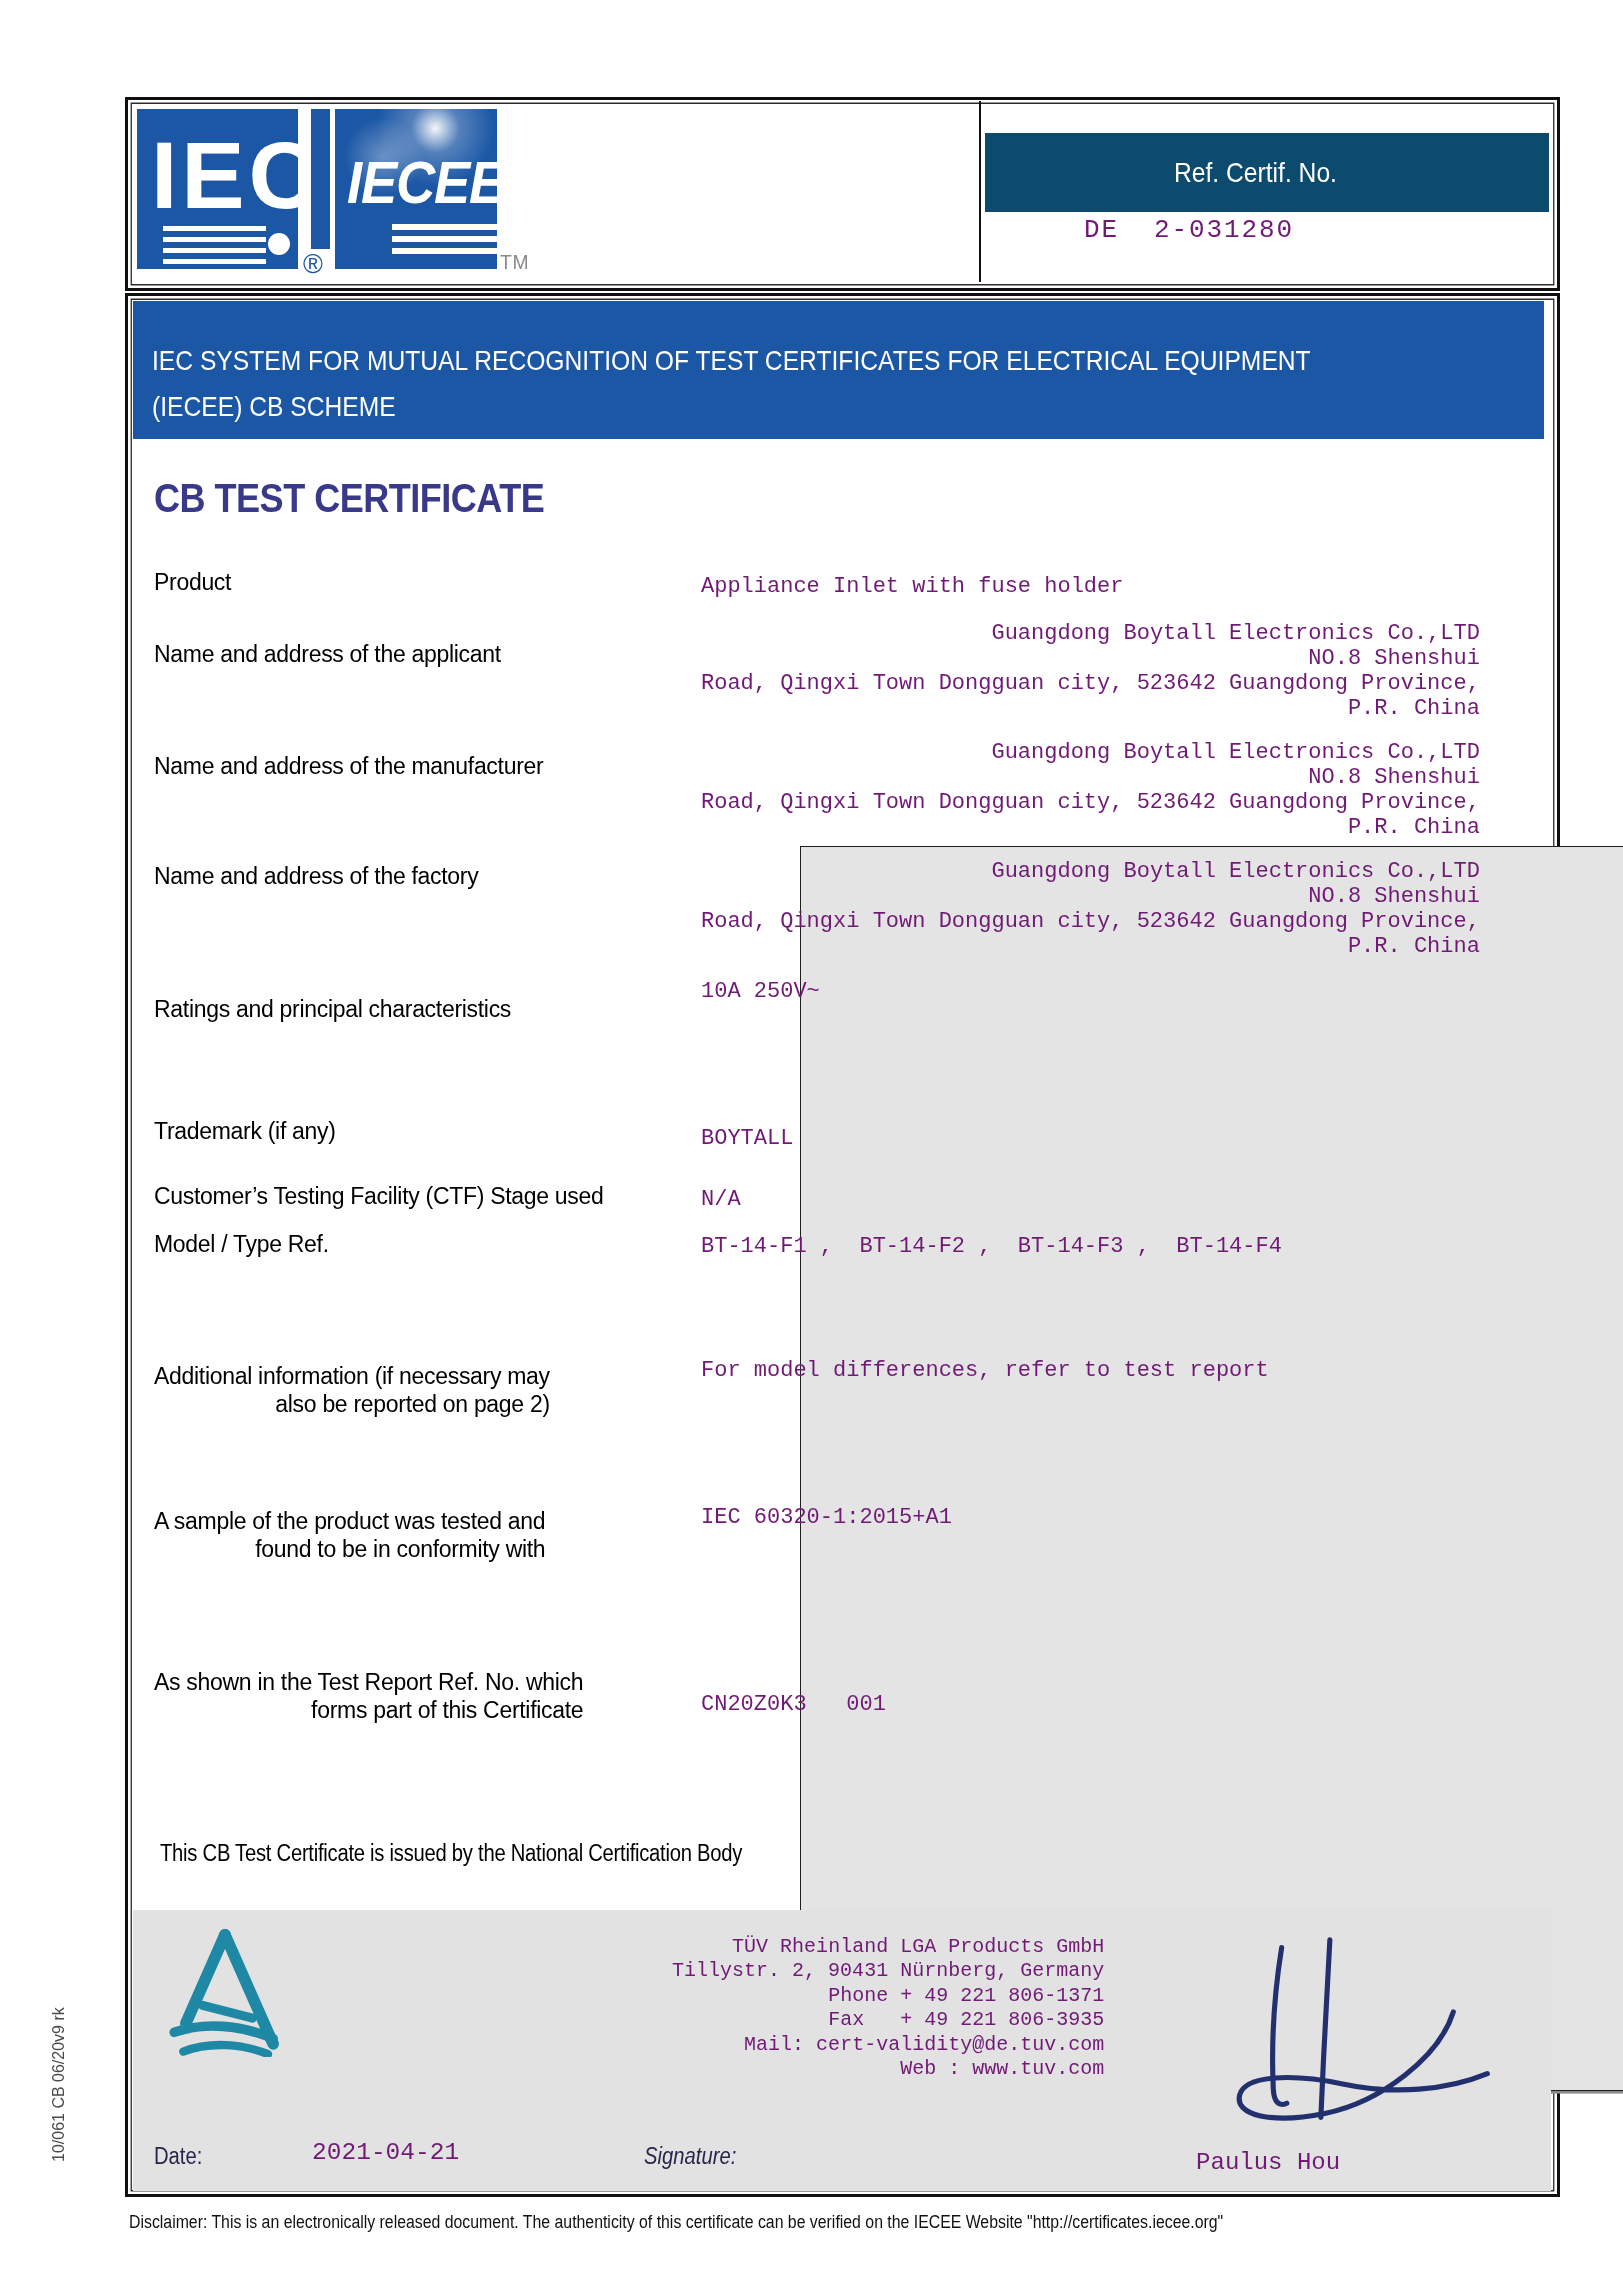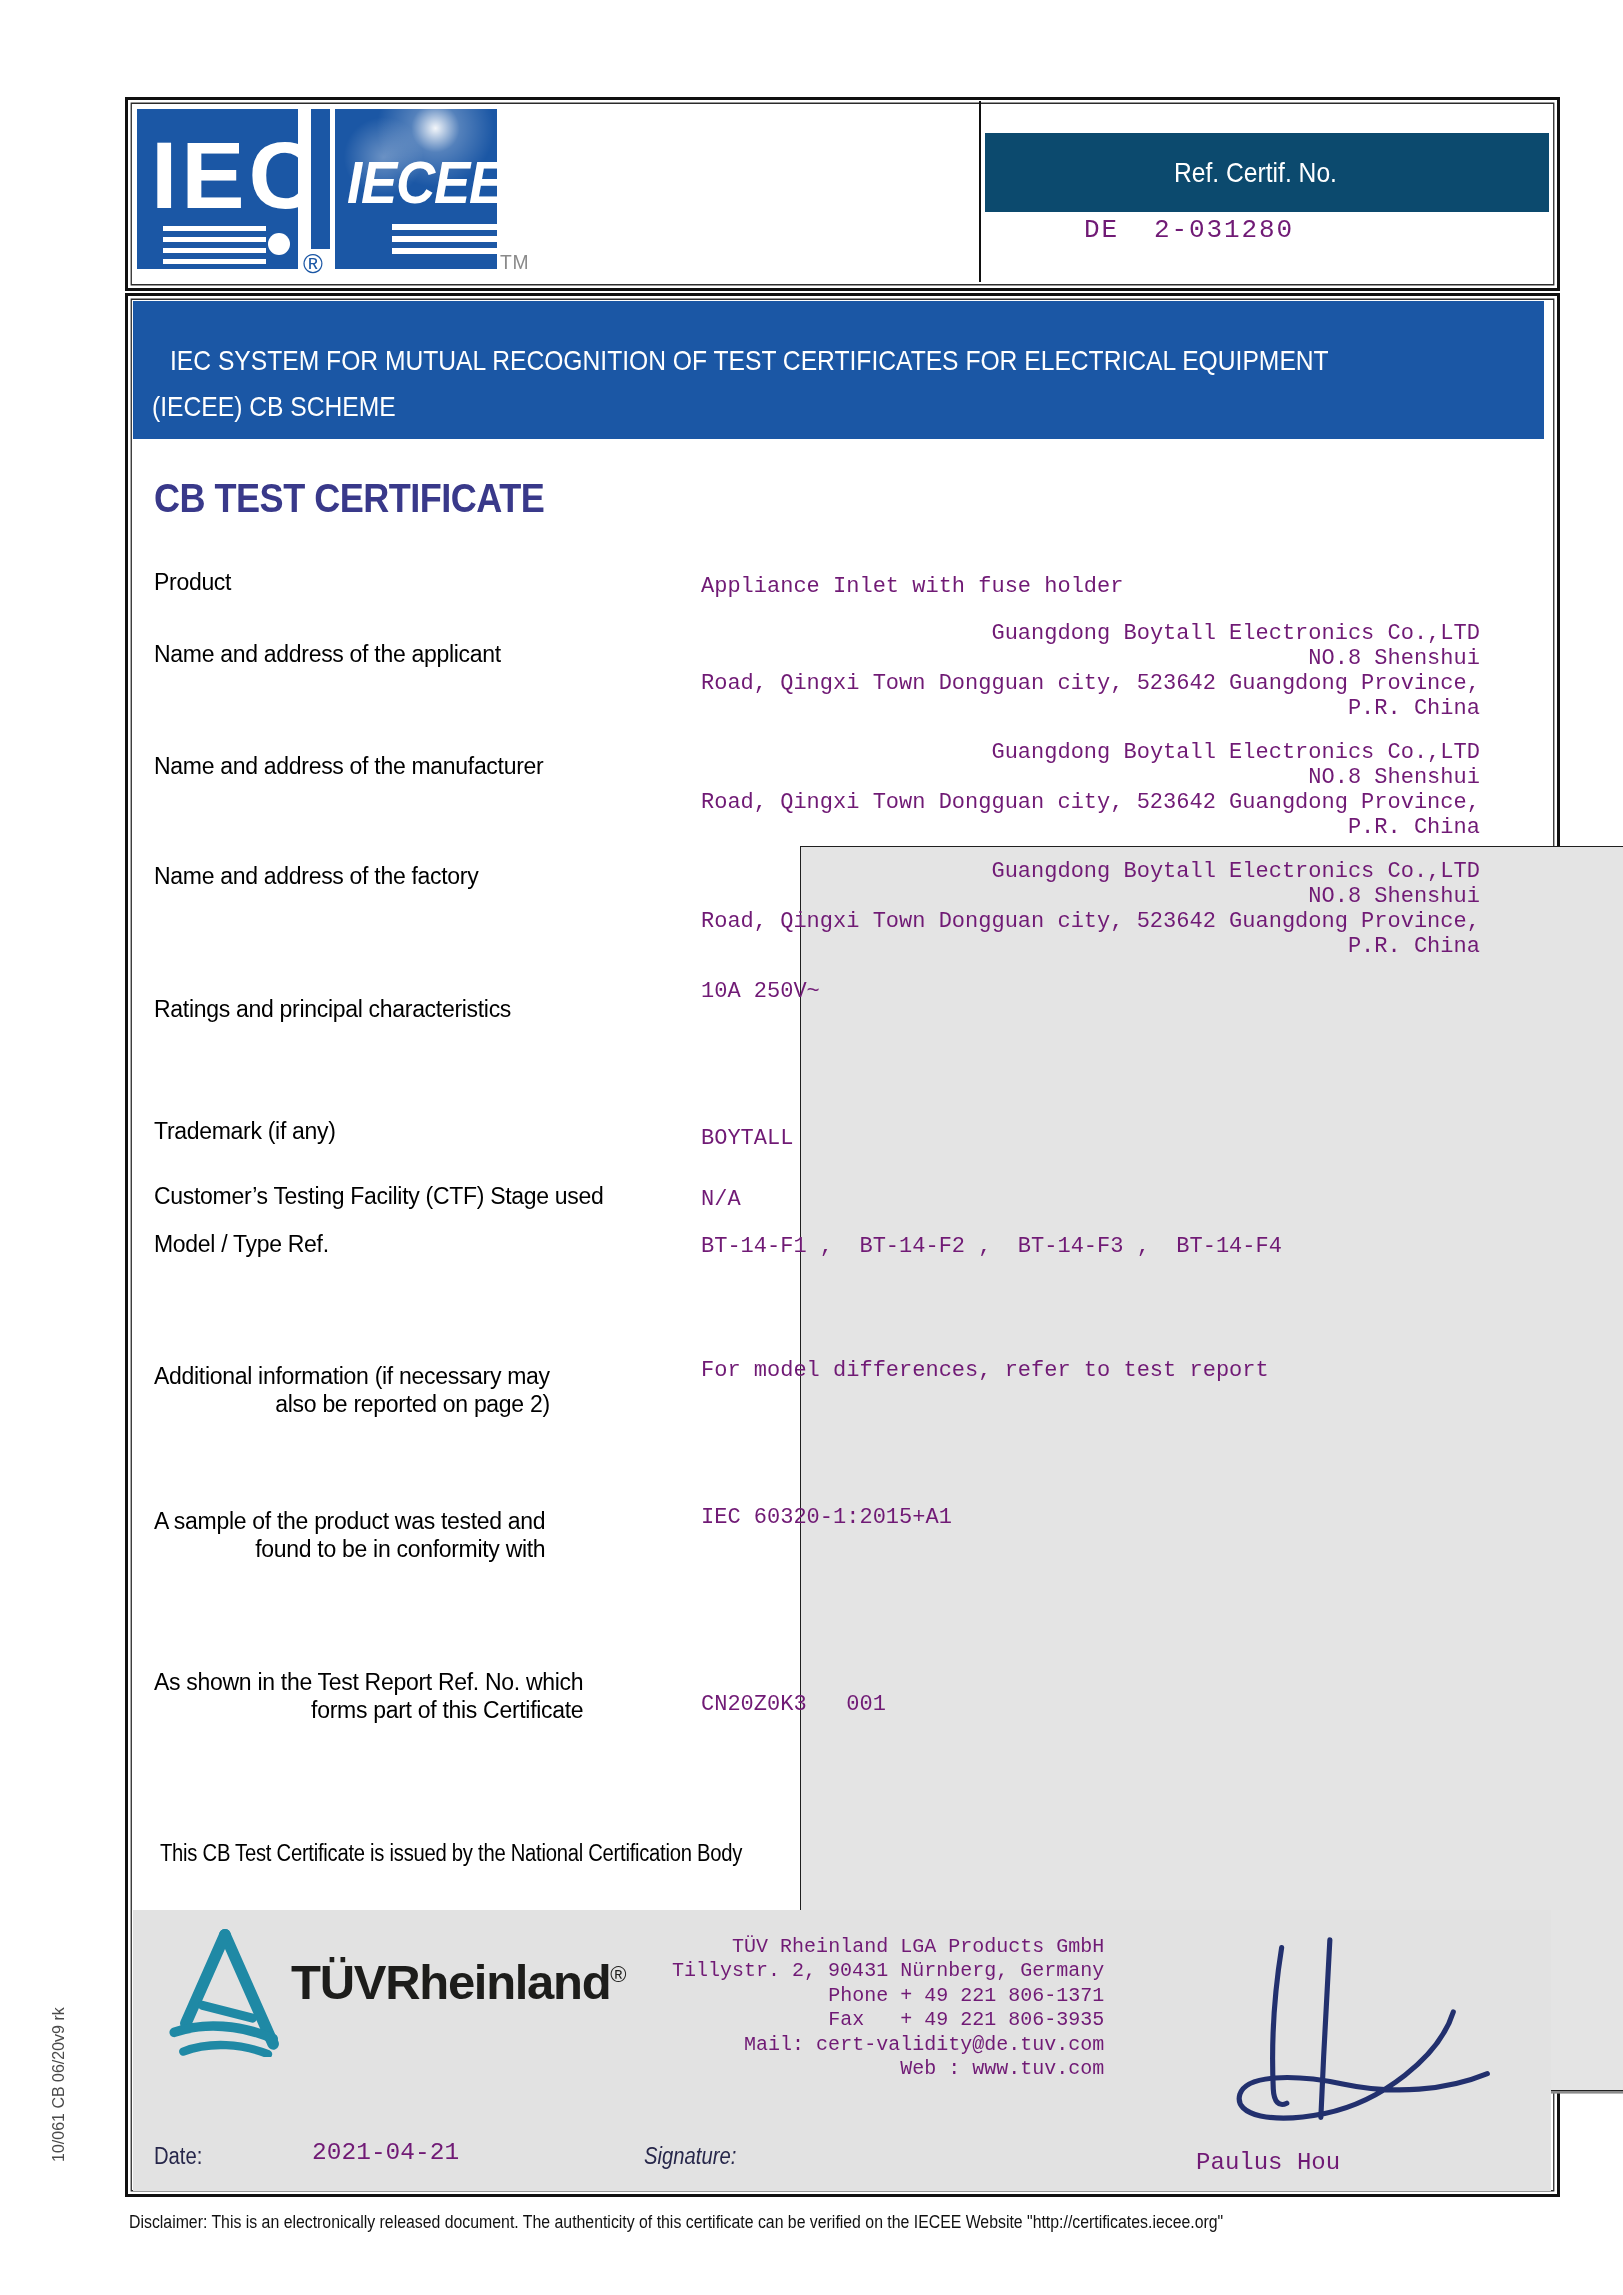--- a/index.html
+++ b/index.html
@@ -38,21 +38,21 @@
   .iecee-bars .bar{height:5.8px;background:#ffffff;margin-bottom:6.4px;}
   #tm-mark{left:372px;top:152px;font-size:19.3px;color:#8a8a8a;letter-spacing:0.6px;}
   #hdr-divider{left:851px;top:1.3px;width:1.9px;height:181px;background:#111;}
   #ref-band{left:857px;top:5.1px;width:564px;height:79px;background:#0c4a6e;color:#ffffff;
      display:flex;align-items:center;justify-content:center;font-size:28px;margin-top:28px;}
   #ref-value{left:956px;top:115px;font-size:26px;letter-spacing:1.9px;}
 
   
   #main-box{left:125px;top:293px;width:1429px;height:1898px;}
   #banner{left:5.1px;top:5.1px;width:1411px;height:138px;background:#1b57a5;color:#ffffff;}
-  #banner .l1{position:absolute;left:19.3px;top:44px;font-size:28px;margin-left:18px;}
+  #banner .l1{position:absolute;left:19.3px;top:44px;font-size:28px;}
   #banner .l2{position:absolute;left:19.3px;top:90px;font-size:28px;}
   #cert-title{left:26px;top:179px;font-size:41px;font-weight:700;color:#39398a;letter-spacing:-0.6px;}
 
   .flabel{font-size:23px;color:#000000;line-height:28px;letter-spacing:-0.3px;}
   .fvalue{font-size:22px;line-height:25px;}
 
   #gray-box{left:672px;top:550px;width:838px;height:1243px;background:#e4e4e4;
      border:1.9px solid #1f1f1f;box-shadow:3.2px 3.2px 0 -0.6px #8a8a8a;}
 
   
@@ -149,21 +149,20 @@
     <div class="abs flabel" style="left:32px;top:1543px;"><span class="narrow">This CB Test Certificate is issued by the National Certification Body</span></div>
 
     <div id="footer-band" class="abs">
       <svg class="abs" style="left:31px;top:18px;" width="122" height="129" viewBox="0 0 190 200">
         <path d="M95,10 L170,180" stroke="#1f89a5" stroke-width="18" fill="none" stroke-linecap="round"></path>
         <path d="M95,10 L34,148" stroke="#1f89a5" stroke-width="18" fill="none" stroke-linecap="round"></path>
         <path d="M60,120 L138,140" stroke="#1f89a5" stroke-width="14" fill="none" stroke-linecap="round"></path>
         <path d="M16,162 C62,146 120,150 170,172" stroke="#1f89a5" stroke-width="15" fill="none" stroke-linecap="round"></path>
         <path d="M30,192 C72,176 122,180 162,196" stroke="#1f89a5" stroke-width="13" fill="none" stroke-linecap="round"></path>
       </svg>
-      <div id="tuv-word" class="abs"><span>TÜVRheinland</span><sup>®</sup></div>
       <div id="contact" class="abs mono pre">TÜV Rheinland LGA Products GmbH
 Tillystr. 2, 90431 Nürnberg, Germany
 Phone + 49 221 806-1371
 Fax   + 49 221 806-3935
 Mail: cert-validity@de.tuv.com
 Web : www.tuv.com</div>
       <svg class="abs" style="left:1004px;top:26px;" width="360" height="193" viewBox="0 0 560 300">
         <path d="M225,18 C215,80 208,150 212,238 C213,258 221,266 233,260" stroke="#22306e" stroke-width="8" fill="none" stroke-linecap="round"></path>
         <path d="M300,6 C295,90 290,190 286,282" stroke="#22306e" stroke-width="8" fill="none" stroke-linecap="round"></path>
         <path d="M492,118 C470,188 380,258 292,276 C212,292 150,280 160,246 C170,216 242,214 320,230 C400,247 482,240 545,214" stroke="#22306e" stroke-width="8" fill="none" stroke-linecap="round"></path>

